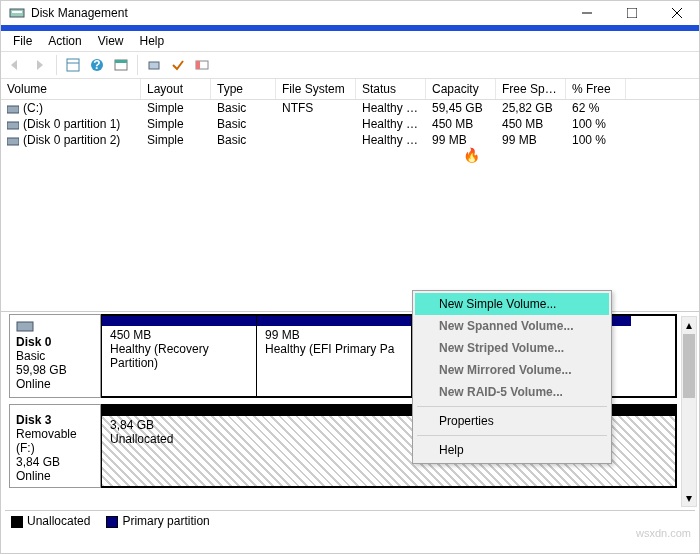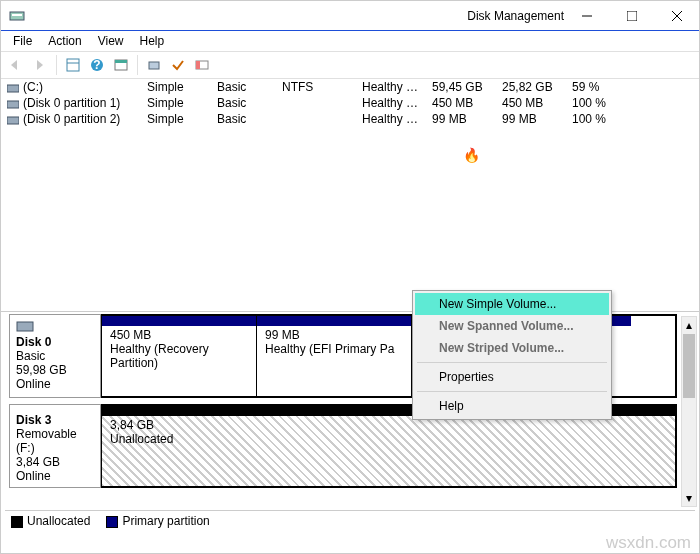--- a/index.html
+++ b/index.html
@@ -1,19 +1,19 @@
 <!DOCTYPE html>
 <html><head>
 <meta charset="utf-8">
 <style>
 * { box-sizing: border-box; font-family: "Segoe UI", Tahoma, sans-serif; font-size: 12px; }
 body { margin: 0; background: #fff; width: 700px; height: 554px; overflow: hidden; position: relative; border: 1px solid #ccc; }
 
 
-.titlebar { height: 30px; display: flex; align-items: center; padding: 0 0 0 8px; border-bottom: 1px solid #1d4ed8; text-align: right; }
+.titlebar { height: 30px; display: flex; align-items: center; padding: 0 0 0 8px; border-bottom: 6px solid #1d4ed8; }
 .titlebar .icon { width: 16px; height: 16px; margin-right: 6px; display: inline-flex; align-items: center; justify-content: center; }
 .titlebar .title { flex: 1; }
 .wbtn { width: 45px; height: 30px; display: flex; align-items: center; justify-content: center; }
 
 
 .menubar { height: 20px; display: flex; align-items: center; padding: 0 4px; }
 .menuitem { padding: 2px 8px; }
 
 
 .toolbar { height: 28px; border: 1px solid #e0e0e0; border-left: none; border-right: none; display: flex; align-items: center; padding: 0 4px; gap: 2px; }
@@ -54,21 +54,21 @@
 .lbox.unalloc { background:#000; } .lbox.primary { background:#000080; }
 
 
 .ctxmenu { position:absolute; left:411px; top:289px; width:200px; background:#f0f0f0; border:1px solid #a0a0a0; box-shadow:2px 2px 4px rgba(0,0,0,.2); padding:2px; z-index:100; }
 .ctxitem { padding:4px 20px 4px 24px; white-space:nowrap; }
 .ctxitem.hl { background:#5eead4; }
 .ctxitem.disabled { color:#6d6d6d;font-weight:bold; }
 .ctxsep { height:1px; background:#d0d0d0; margin:3px 2px; }
 
 
-.wm { position:absolute; bottom:0; right:8px; color:#ccc; font-size:17px; }
+.wm { position:absolute; bottom:14px; right:8px; color:#ccc; font-size:11px; }
 .flame { position:absolute; left:462px; top:146px; color:#b00; font-size:14px; }
 </style>
 </head>
 <body>
 
 <div class="titlebar">
   <span class="icon">
     <svg width="16" height="16">
         <rect x="1" y="4" width="14" height="8" fill="#9cb" stroke="#456"></rect>
         <rect x="3" y="6" width="10" height="2" fill="#fff"></rect>
@@ -143,32 +143,42 @@
     </div>
   <div class="tbtn">
       <svg width="14" height="14">
         <rect x="1" y="3" width="12" height="8" fill="none" stroke="#888"></rect>
         <rect x="1" y="3" width="4" height="8" fill="#e77"></rect>
       </svg>
     </div>
 </div>
 
 <div class="listview">
+  <div class="listhead">
+    <div class="colh c-vol">Volume</div>
+    <div class="colh c-lay">Layout</div>
+    <div class="colh c-type">Type</div>
+    <div class="colh c-fs">File System</div>
+    <div class="colh c-status">Status</div>
+    <div class="colh c-cap">Capacity</div>
+    <div class="colh c-free">Free Spa...</div>
+    <div class="colh c-pct">% Free</div>
+  </div>
   <div id="volume-rows">
       <div class="listrow">
         <div class="cell c-vol"><svg class="vol-icon" width="12" height="10">
             <rect x="0" y="2" width="12" height="7" fill="#9ab" stroke="#456"></rect>
           </svg>(C:)</div>
         <div class="cell c-lay">Simple</div>
         <div class="cell c-type">Basic</div>
         <div class="cell c-fs">NTFS</div>
         <div class="cell c-status">Healthy (B...</div>
         <div class="cell c-cap">59,45 GB</div>
         <div class="cell c-free">25,82 GB</div>
-        <div class="cell c-pct">59 %</div>
+        <div class="cell c-pct">62 %</div>
       </div>
       <div class="listrow">
         <div class="cell c-vol"><svg class="vol-icon" width="12" height="10">
             <rect x="0" y="2" width="12" height="7" fill="#9ab" stroke="#456"></rect>
           </svg>(Disk 0 partition 1)</div>
         <div class="cell c-lay">Simple</div>
         <div class="cell c-type">Basic</div>
         <div class="cell c-fs"></div>
         <div class="cell c-status">Healthy (R...</div>
         <div class="cell c-cap">450 MB</div>
@@ -250,20 +260,22 @@
 <div class="legend">
   <span><span class="lbox unalloc"></span><span>Unallocated</span></span>
   <span><span class="lbox primary"></span><span>Primary partition</span></span>
 </div>
 
 <div class="ctxmenu">
   <div id="ctx-items">
       <div class="ctxitem hl">New Simple Volume...</div>
       <div class="ctxitem disabled">New Spanned Volume...</div>
       <div class="ctxitem disabled">New Striped Volume...</div>
+      <div class="ctxitem disabled">New Mirrored Volume...</div>
+      <div class="ctxitem disabled">New RAID-5 Volume...</div>
     </div>
   <div class="ctxsep"></div>
   <div class="ctxitem">Properties</div>
   <div class="ctxsep"></div>
   <div class="ctxitem">Help</div>
 </div>
 
 <span class="flame">🔥</span>
 <div class="wm">wsxdn.com</div>
 

